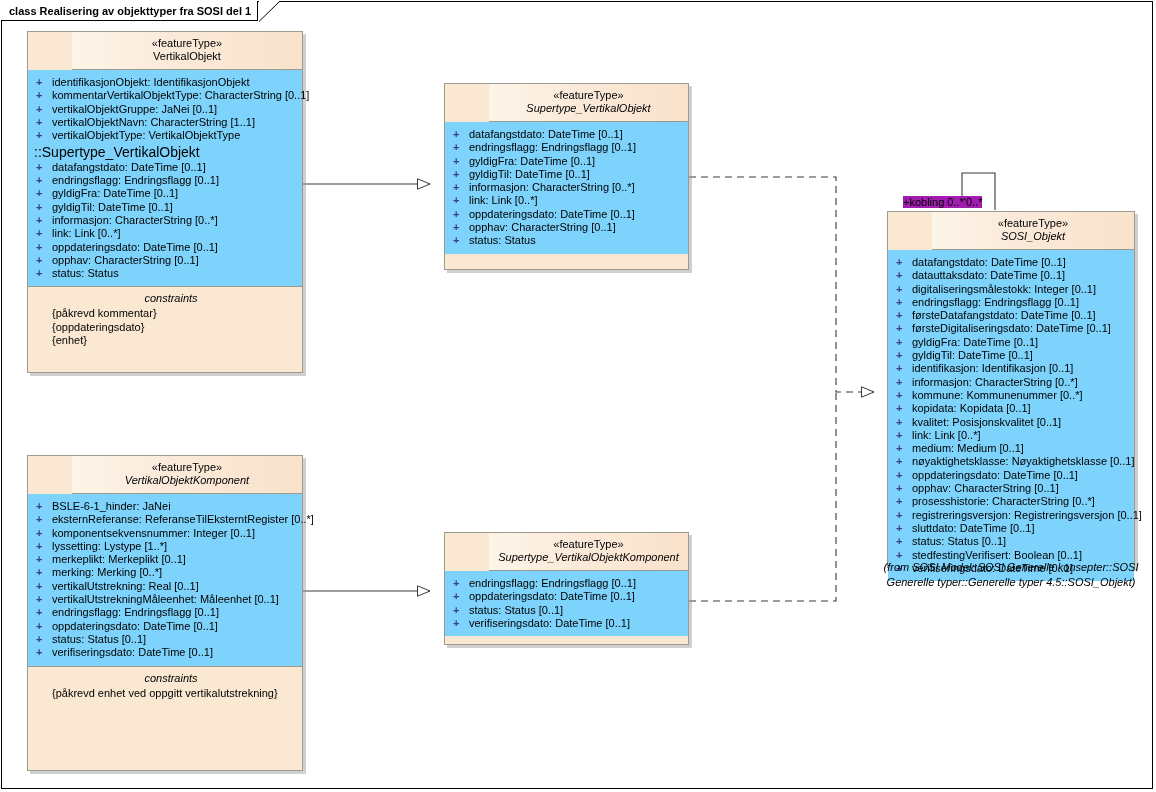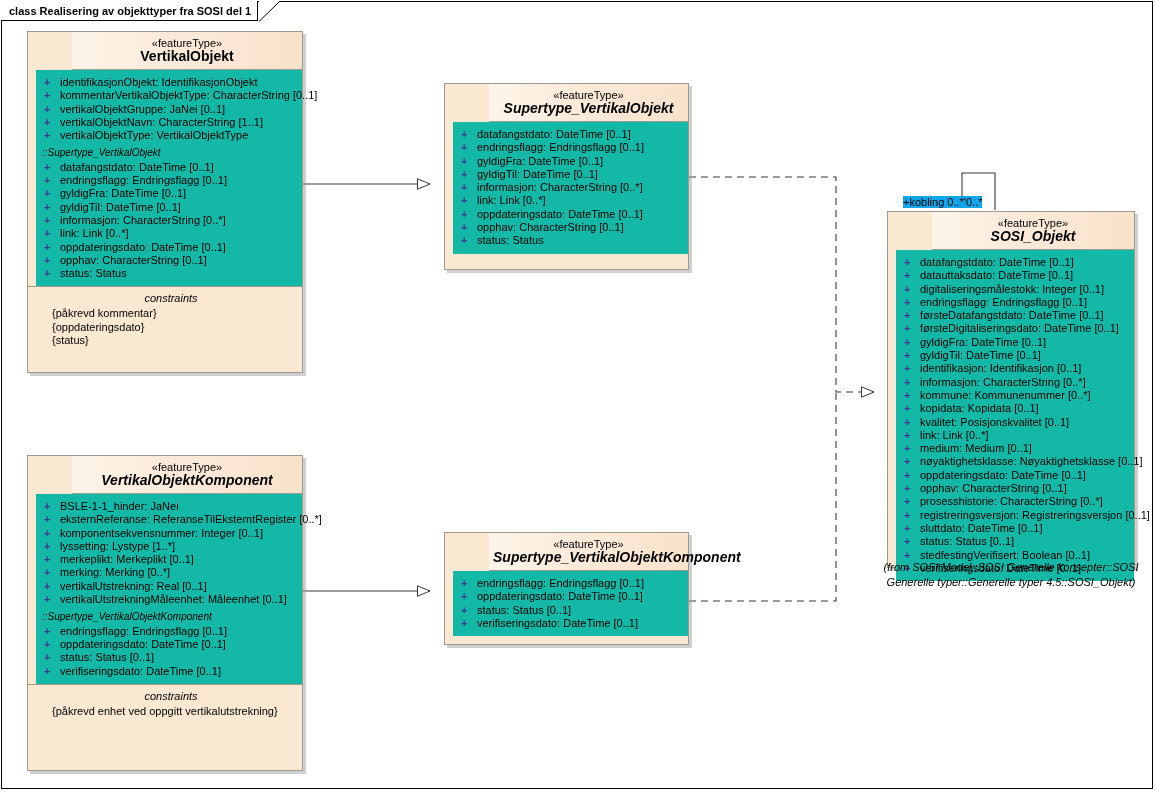--- a/index.html
+++ b/index.html
@@ -52,36 +52,35 @@
   .cls-head{
     box-sizing:border-box;
     border-bottom:1px solid #9b9b8e;
     background:linear-gradient(to right,#fdf5e9 0%,#fbeada 42%,#f9e2cb 100%);
     text-align:center;
     padding:5px 4px 6px 4px;
     line-height:13px;
     margin-left:44px;
   }
   .stereo{font-size:11px;}
-  .cname{font-size:14px;font-weight:bold;}
+  .cname{font-size:11px;font-weight:normal;}
   .cname.abstract{font-style:italic;}
   .cls-body{
     padding:6px 12px 6px 0;
-    background:#14b8a6;
-    margin-left:8px;
+    background:#7dd3fc;
   }
   .attr{
     font-size:11px;
     line-height:13.3px;
     padding:0 4px 0 8px;
     white-space:nowrap;
   }
   .attr .vis{display:inline-block;width:16px;color:#3b3b8f;font-weight:bold;}
   .grouphdr{
-    font-size:10px;font-style:italic;font-weight:normal;
+    font-size:14px;font-weight:normal;
     padding:4px 4px 1px 6px;
     line-height:13.3px;
     white-space:nowrap;
   }
   .cls-constraints{
     box-sizing:border-box;
     border-top:1px solid #9b9b8e;
     background:#fbe8d2;
     padding:4px 0 4px 0;
   }
@@ -112,21 +111,21 @@
     position:absolute;left:0;top:0;
     width:1156px;height:792px;
     z-index:2;
     pointer-events:none;
   }
   .assoc-label{
     position:absolute;
     font-size:11px;
     white-space:nowrap;
     z-index:3;
-    background:#0ea5e9;
+    background:#a21caf;
   }
 </style>
 </head>
 <body>
 
 <div id="canvas">
 
   <div class="frame"></div>
 
   <div class="title-tab" id="titleTab">
@@ -197,21 +196,21 @@
         <div class="attr"><span class="vis">+</span><span>informasjon: CharacterString [0..*]</span></div>
         <div class="attr"><span class="vis">+</span><span>link: Link [0..*]</span></div>
         <div class="attr"><span class="vis">+</span><span>oppdateringsdato: DateTime [0..1]</span></div>
         <div class="attr"><span class="vis">+</span><span>opphav: CharacterString [0..1]</span></div>
         <div class="attr"><span class="vis">+</span><span>status: Status</span></div>
       </div>
     <div class="cls-constraints" id="cons-vertikalobjekt">
       <div class="constraints-title">constraints</div>
     <div class="constraint-item">{påkrevd kommentar}</div>
         <div class="constraint-item">{oppdateringsdato}</div>
-        <div class="constraint-item">{status}</div>
+        <div class="constraint-item">{enhet}</div>
       </div>
   </div>
 
   <div class="cls" id="cls-supertype-vertikalobjekt" style="left:444px;top:83px;width:245px;height:187px;">
     <div class="cls-head">
       <div class="stereo">«featureType»</div>
       <div class="cname abstract">Supertype_VertikalObjekt</div>
     </div>
     <div class="cls-body" id="body-supertype-vertikalobjekt">
         <div class="attr"><span class="vis">+</span><span>datafangstdato: DateTime [0..1]</span></div>
@@ -260,29 +259,28 @@
   </div>
 
   <div class="fromnote" style="left:875px;top:560px;width:272px;">(from SOSI Model::SOSI Generelle konsepter::SOSI Generelle typer::Generelle typer 4.5::SOSI_Objekt)</div>
 
   <div class="cls" id="cls-vertikalobjektkomponent" style="left:27px;top:455px;width:276px;height:316px;">
     <div class="cls-head">
       <div class="stereo">«featureType»</div>
       <div class="cname abstract">VertikalObjektKomponent</div>
     </div>
     <div class="cls-body" id="body-vertikalobjektkomponent">
-        <div class="attr"><span class="vis">+</span><span>BSLE-1-1_hinder: JaNei</span></div>
+        <div class="attr"><span class="vis">+</span><span>BSLE-6-1_hinder: JaNei</span></div>
         <div class="attr"><span class="vis">+</span><span>eksternReferanse: ReferanseTilEksterntRegister [0..*]</span></div>
         <div class="attr"><span class="vis">+</span><span>komponentsekvensnummer: Integer [0..1]</span></div>
         <div class="attr"><span class="vis">+</span><span>lyssetting: Lystype [1..*]</span></div>
         <div class="attr"><span class="vis">+</span><span>merkeplikt: Merkeplikt [0..1]</span></div>
         <div class="attr"><span class="vis">+</span><span>merking: Merking [0..*]</span></div>
         <div class="attr"><span class="vis">+</span><span>vertikalUtstrekning: Real [0..1]</span></div>
         <div class="attr"><span class="vis">+</span><span>vertikalUtstrekningMåleenhet: Måleenhet [0..1]</span></div>
-        <div class="grouphdr">::Supertype_VertikalObjektKomponent</div>
         <div class="attr"><span class="vis">+</span><span>endringsflagg: Endringsflagg [0..1]</span></div>
         <div class="attr"><span class="vis">+</span><span>oppdateringsdato: DateTime [0..1]</span></div>
         <div class="attr"><span class="vis">+</span><span>status: Status [0..1]</span></div>
         <div class="attr"><span class="vis">+</span><span>verifiseringsdato: DateTime [0..1]</span></div>
       </div>
     <div class="cls-constraints" id="cons-vertikalobjektkomponent">
       <div class="constraints-title">constraints</div>
     <div class="constraint-item">{påkrevd enhet ved oppgitt vertikalutstrekning}</div>
       </div>
   </div>

